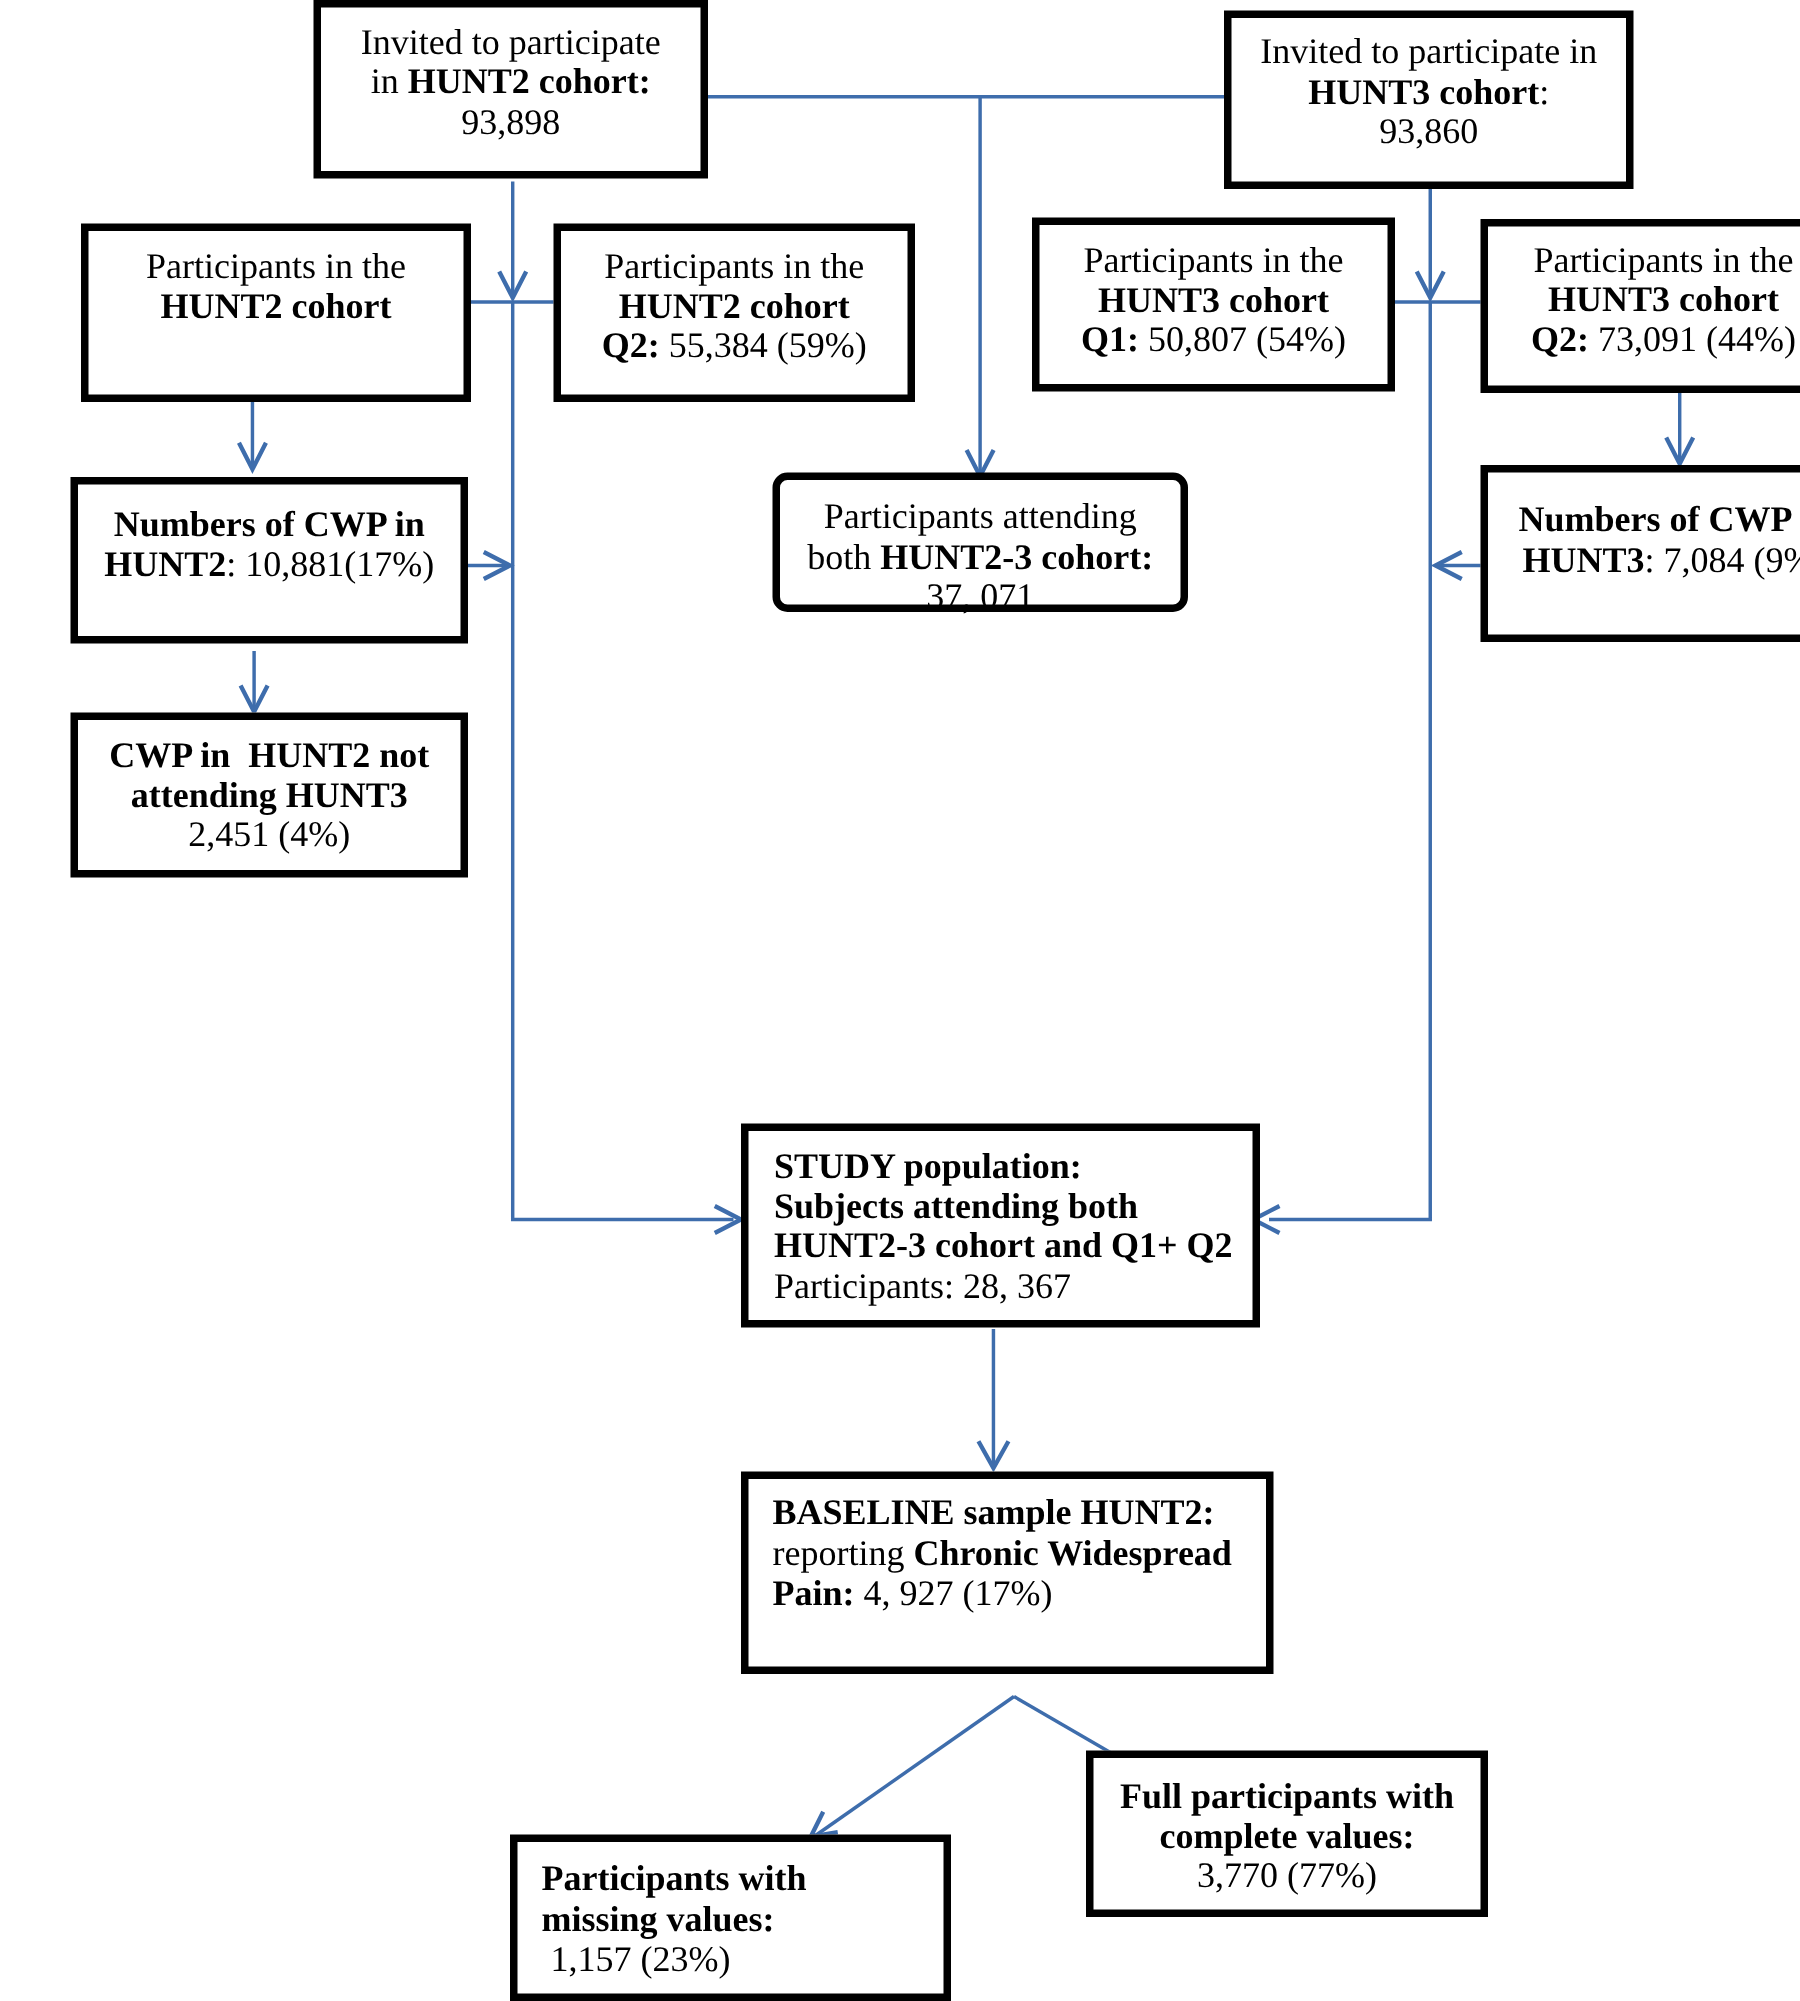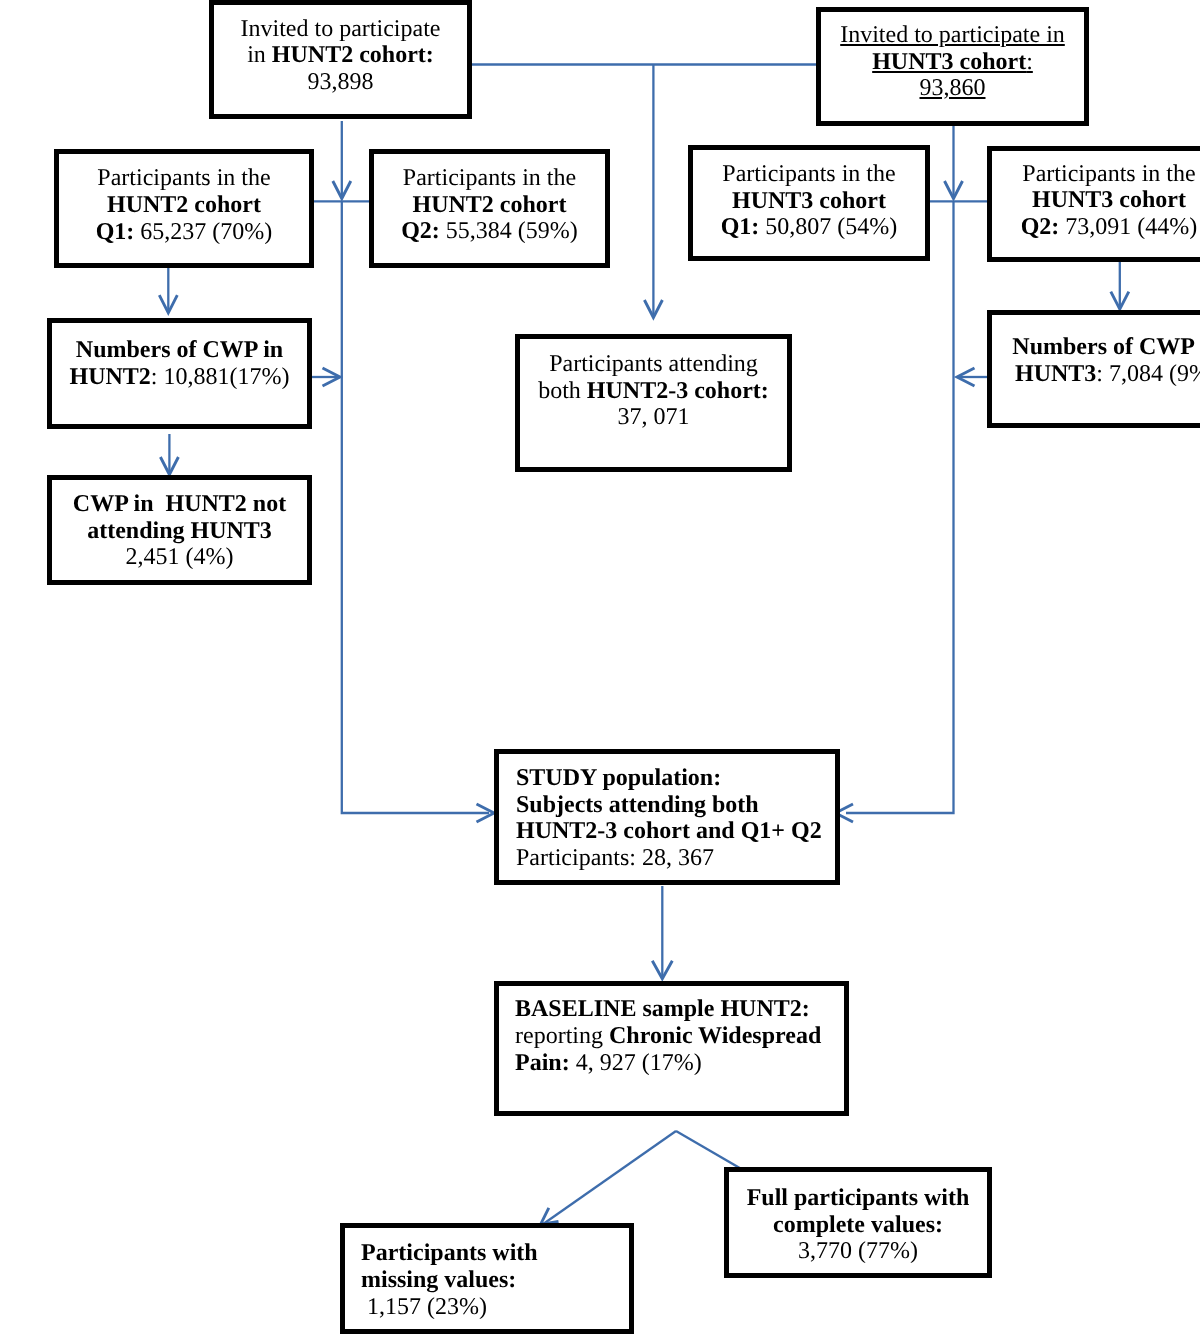--- a/index.html
+++ b/index.html
@@ -16,36 +16,36 @@
   .box .tx{position:relative;white-space:pre;}
   .ctr .tx{text-align:center;}
   .lft .tx{text-align:left;}
   .tx b{font-weight:700;}
   path.ah{stroke-width:2.9;}
 
   
   .b-invited-hunt2{left:163px;top:0.0px;width:263px;height:118.8px;}
   .b-invited-hunt2 .txwrap{left:0px;top:10.5px;}
   .b-invited-hunt3{left:770px;top:6.5px;width:273px;height:119.5px;}
-  .b-invited-hunt3 .txwrap{left:0px;top:10.5px;text-decoration:underline;}
+  .b-invited-hunt3 .txwrap{left:0px;top:10.5px;}
   .b-hunt2-q1{left:8px;top:148.8px;width:260px;height:119.2px;}
   .b-hunt2-q1 .txwrap{left:0px;top:11.7px;}
   .b-hunt2-q2{left:323px;top:148.8px;width:241px;height:119.2px;}
   .b-hunt2-q2 .txwrap{left:0px;top:11.2px;}
   .b-hunt3-q1{left:642px;top:144.8px;width:242px;height:116.0px;}
   .b-hunt3-q1 .txwrap{left:0px;top:11.0px;}
   .b-hunt3-q2{left:941px;top:145.5px;width:244px;height:116.2px;}
   .b-hunt3-q2 .txwrap{left:0px;top:10.0px;}
   .b-cwp-hunt2{left:1px;top:318.2px;width:265px;height:110.5px;}
   .b-cwp-hunt2 .txwrap{left:0px;top:13.7px;}
   .b-cwp-hunt3{left:941px;top:309.6px;width:258px;height:118.9px;}
   .b-cwp-hunt3 .txwrap{left:0px;top:19.6px;}
   .b-cwp-not-attending{left:1px;top:474.7px;width:265px;height:110.2px;}
   .b-cwp-not-attending .txwrap{left:0px;top:11.3px;}
-  .b-attending-both{left:469px;top:334px;width:277px;height:138px;}
+  .b-attending-both{left:469px;top:315px;width:277px;height:93px;border-radius:10px;}
   .b-attending-both .txwrap{left:0px;top:11.9px;}
   .b-study-population{left:448px;top:748.8px;width:346px;height:136.2px;}
   .b-study-population .txwrap{left:17px;top:11.0px;}
   .b-baseline-sample{left:448px;top:980.6px;width:355px;height:135px;}
   .b-baseline-sample .txwrap{left:16px;top:10.6px;}
   .b-missing-values{left:294px;top:1223.3px;width:294px;height:110.7px;}
   .b-missing-values .txwrap{left:16px;top:12.0px;}
   .b-complete-values{left:678px;top:1167px;width:268px;height:111px;}
   .b-complete-values .txwrap{left:0px;top:12.9px;}
 </style>
@@ -113,21 +113,20 @@
     <div class="txwrap">
       <div class="tx"><span>Invited to participate in</span></div>
       <div class="tx"><b>HUNT3 cohort</b><span>:</span></div>
       <div class="tx"><span>93,860</span></div>
     </div>
   </div>
   <div class="box ctr b-hunt2-q1">
     <div class="txwrap">
       <div class="tx"><span>Participants in the</span></div>
       <div class="tx"><b>HUNT2 cohort</b></div>
-      <div class="tx"><b>Q1:</b><span> 65,237 (70%)</span></div>
     </div>
   </div>
   <div class="box ctr b-hunt2-q2">
     <div class="txwrap">
       <div class="tx"><span>Participants in the</span></div>
       <div class="tx"><b>HUNT2 cohort</b></div>
       <div class="tx"><b>Q2:</b><span> 55,384 (59%)</span></div>
     </div>
   </div>
   <div class="box ctr b-hunt3-q1">

